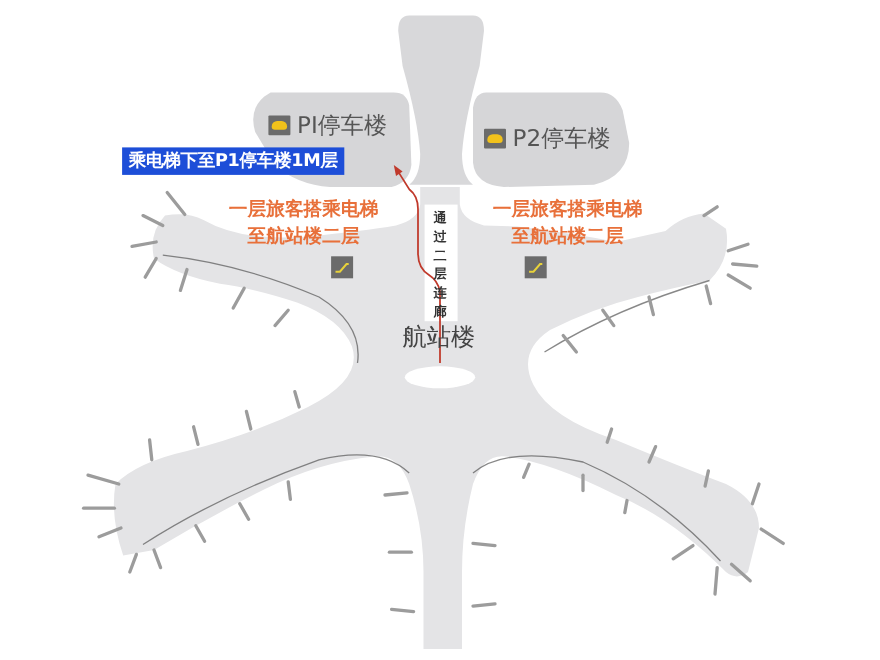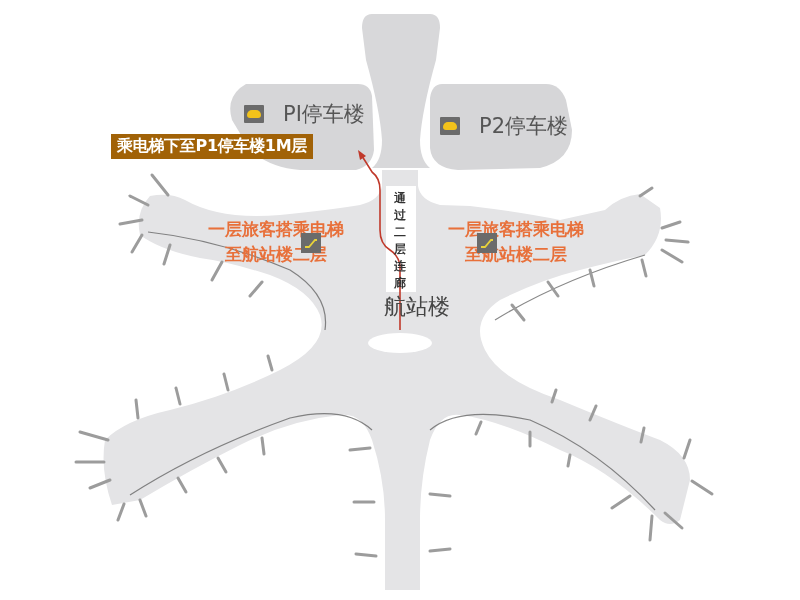--- a/index.html
+++ b/index.html
@@ -1,23 +1,23 @@
 <!DOCTYPE html>
 <html><head>
 <meta charset="utf-8">
 <style>
   html, body { margin:0; padding:0; background:#ffffff; }
   body { width:800px; height:600px; overflow:hidden; position:relative; font-family:"DejaVu Sans", sans-serif; }
   #map { position:absolute; left:0; top:0; width:800px; height:600px; }
   .lbl { position:absolute; white-space:nowrap; }
-  .parking-label { font-size:21px; color:#555555; display:flex; align-items:center; gap:19px; }
+  .parking-label { font-size:21px; color:#555555; display:flex; align-items:center; gap:6px; }
   .car-icon { width:20px; height:18px; background:#6b6b6b; display:inline-flex; align-items:center; justify-content:center; border-radius:1px; }
   .car-icon .car { width:14px; height:8px; background:#f2c21b; border-radius:5px 5px 3px 3px; }
-  .callout { background:#a16207; color:#ffffff; font-weight:bold; font-size:16px; padding:2px 6px; letter-spacing:-0.3px; }
-  .orange-note { color:#e8703a; font-weight:bold; font-size:17px; text-align:center; line-height:25px;margin-top:39px; }
+  .callout { background:#1d4ed8; color:#ffffff; font-weight:bold; font-size:16px; padding:2px 6px; letter-spacing:-0.3px; }
+  .orange-note { color:#e8703a; font-weight:bold; font-size:17px; text-align:center; line-height:25px; }
   .escalator-icon { width:20px; height:20px; background:#6b6b6b; display:flex; align-items:center; justify-content:center; }
   .terminal-label { font-size:22px; color:#444444; }
   .vertical-text { font-size:12px; color:#333333; font-weight:bold; width:14px; line-height:17px; text-align:left; word-break:break-all; white-space:normal; }
 </style>
 </head>
 <body>
 
 <svg id="map" viewBox="0 0 800 600" xmlns="http://www.w3.org/2000/svg">
   <defs>
     <linearGradient id="gateGrad" x1="0" x2="1">
@@ -129,13 +129,13 @@
   <div>至航站楼二层</div>
 </div>
 <div class="lbl escalator-icon" style="left:477px; top:233px;">
   <svg width="16" height="16" viewBox="0 0 16 16">
       <path d="M2,12 L6,12 L12,5 L14,5" stroke="#e8d23a" stroke-width="1.8" fill="none"></path>
     </svg>
 </div>
 
 <div class="lbl vertical-text" style="left:394px; top:190px;">通过二层连廊</div>
 
-<div class="lbl terminal-label" style="left:366px; top:292px;margin-left:18px;">航站楼</div>
+<div class="lbl terminal-label" style="left:366px; top:292px;">航站楼</div>
 
 </body></html>

